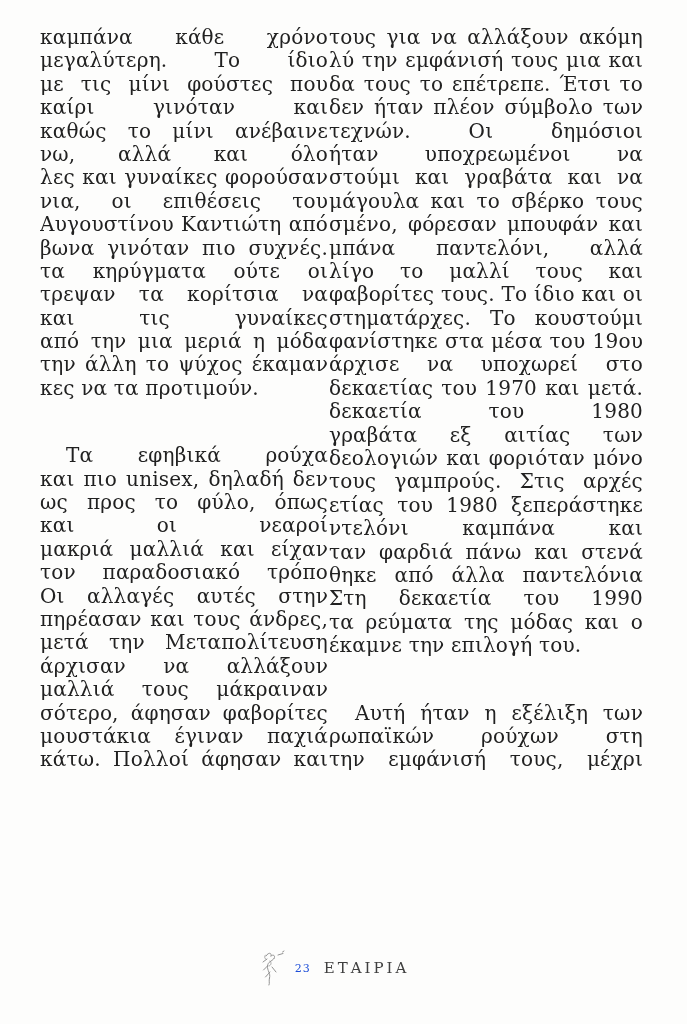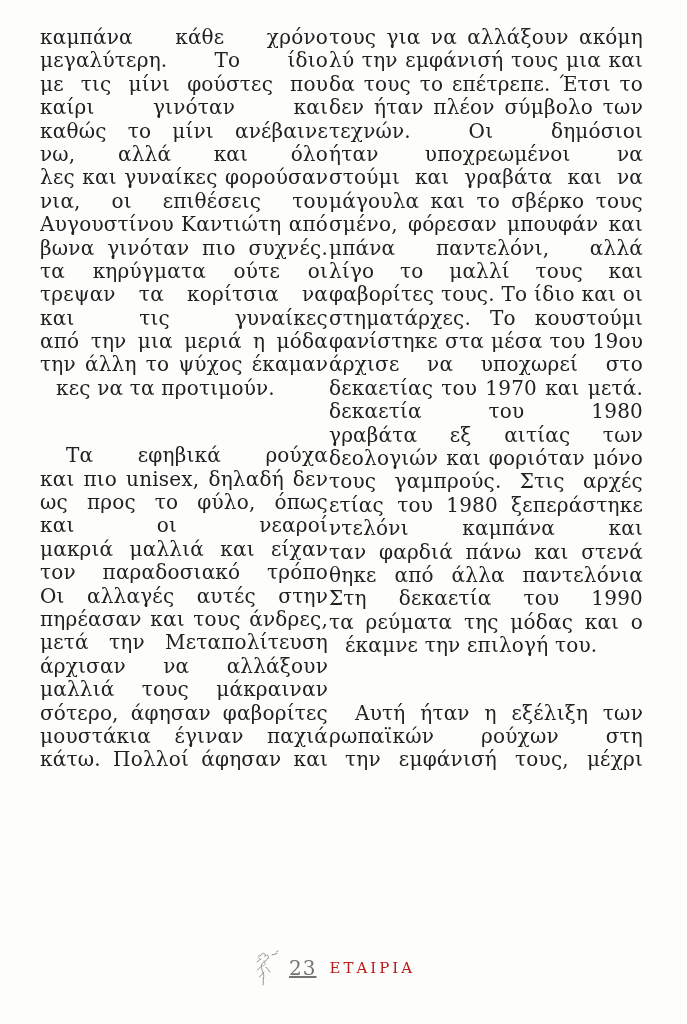--- a/index.html
+++ b/index.html
@@ -28,48 +28,47 @@
   }
   #col-left  { left: 40px;  width: 288px; }
   #col-right { left: 329px; width: 314px; }
   .line {
     text-align: justify;
     text-align-last: justify;
     height: 23.4px;
     overflow: hidden;
   }
   .line.indent { text-indent: 26px; margin-top: 44px; }
-  .line.para-end { text-align-last: left; margin-left: 16px; }
+  .line.para-end { text-align-last: left; }
   .footer {
     position: absolute;
     left: 0;
     top: 948px;
     width: 687px;
     display: flex;
     justify-content: center;
     align-items: center;
     transform: translateX(-10px);
   }
   .emblem {
     width: 28px;
     height: 40px;
     margin-right: 9px;
     opacity: 0.75;
   }
   .footer-pagenum {
-    font-size: 20px;
+    font-size: 11px;
     letter-spacing: 1px;
-    color: #737373;
+    color: #1d4ed8;
     margin-right: 13px;
-    text-decoration: underline;
   }
   .footer-section {
     font-size: 15px;
     letter-spacing: 3px;
-    color: #b91c1c;
+    color: #404040;
   }
 </style>
 </head>
 <body>
 
 <div class="page">
 
   <div class="column" id="col-left">
       <div class="line">καμπάνα κάθε χρόνο γινόταν και</div>
       <div class="line">μεγαλύτερη. Το ίδιο συνέβαινε και</div>

